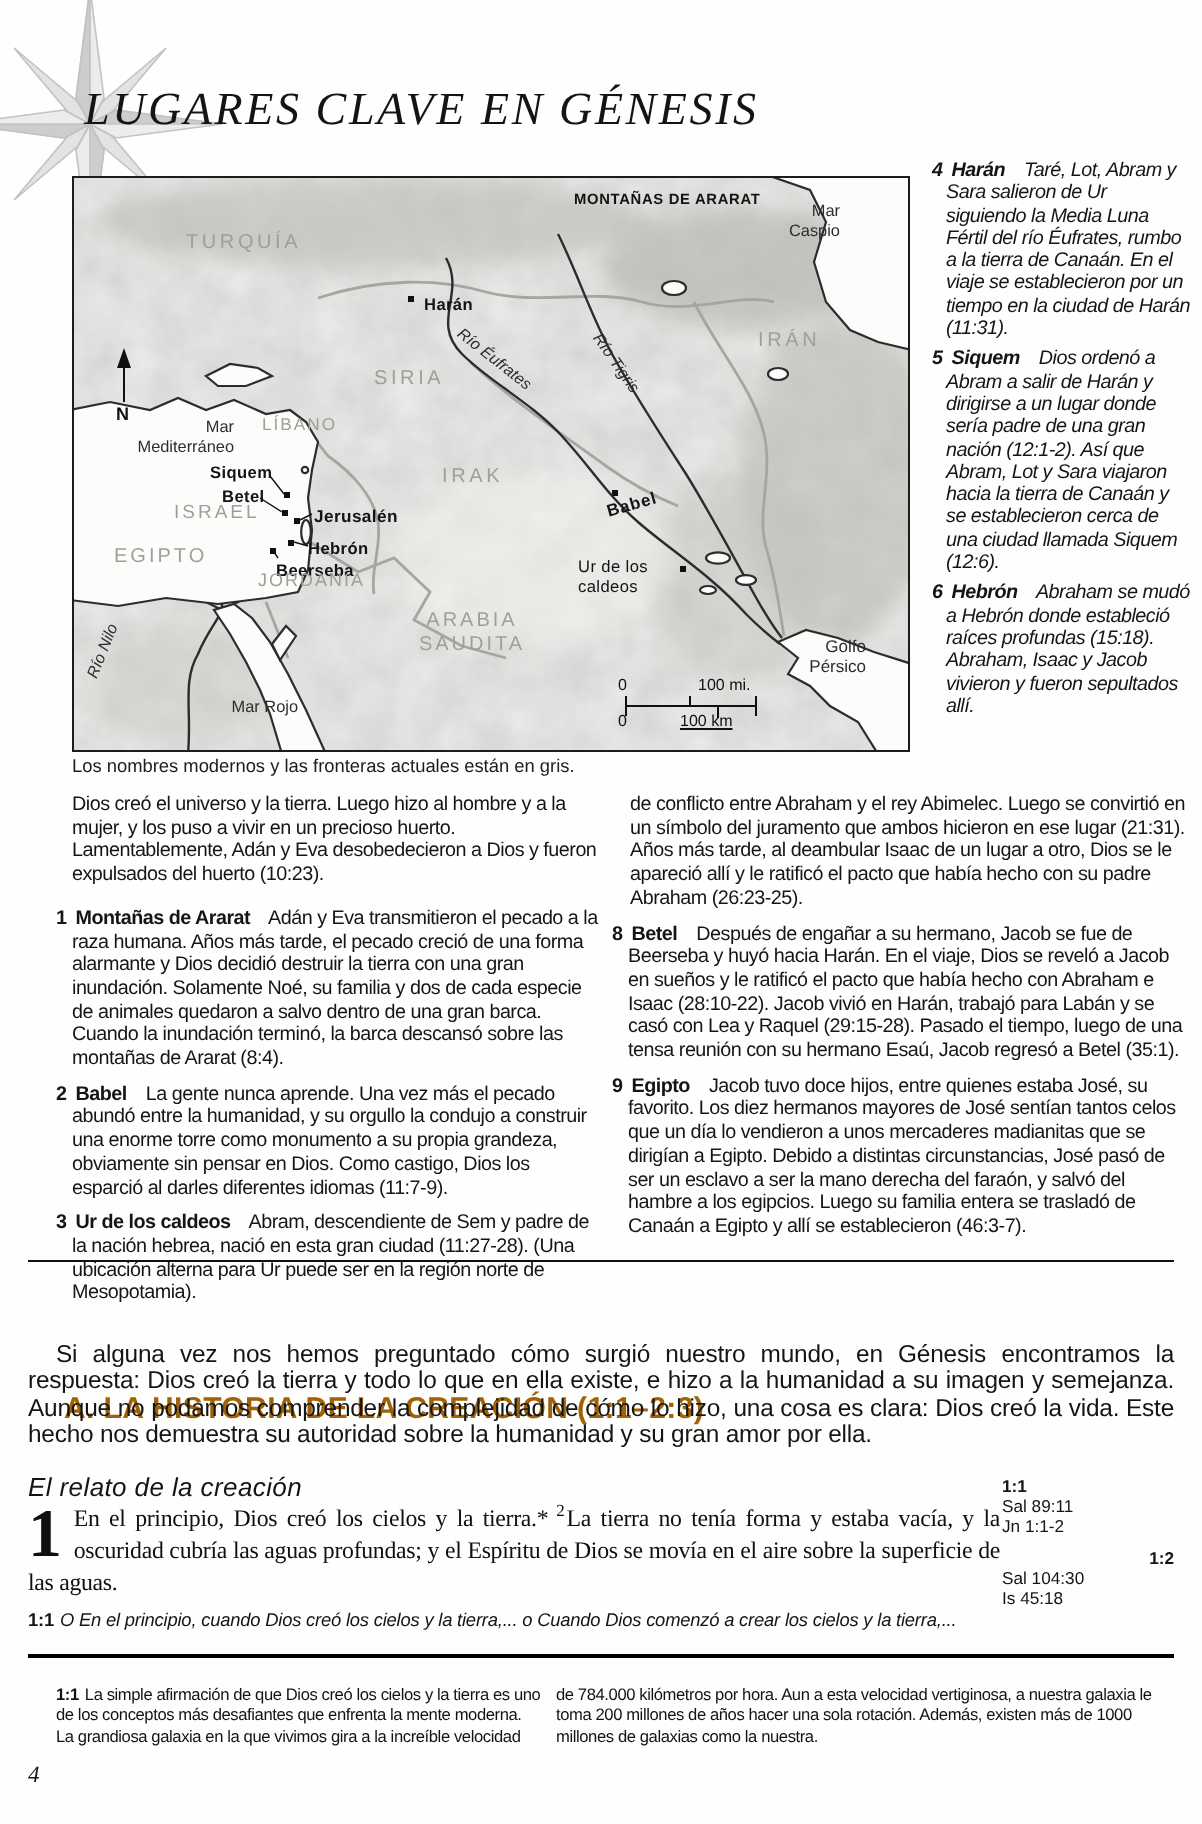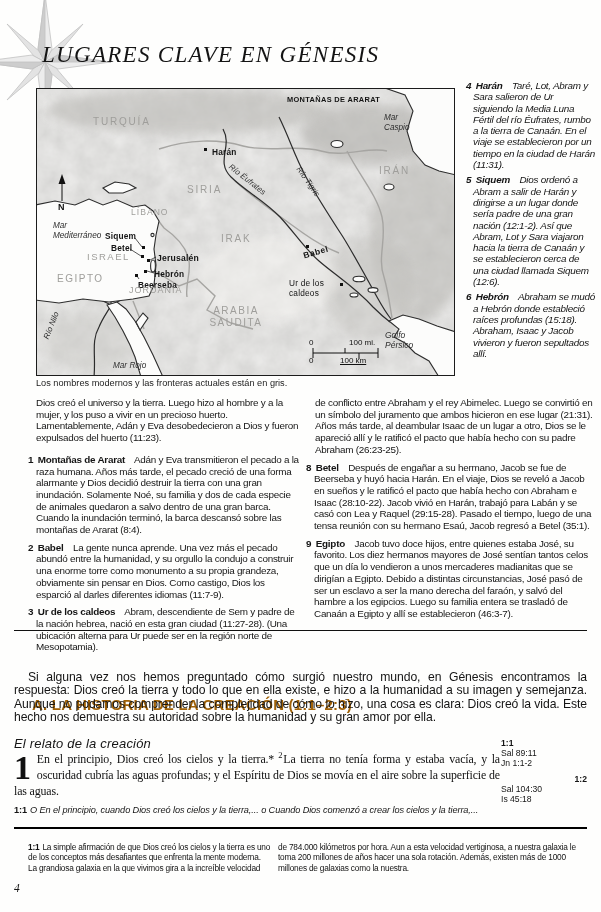--- a/index.html
+++ b/index.html
@@ -20,21 +20,21 @@
   .sea{fill:#fcfcfb;stroke:#2c2c2c;stroke-width:1.1;}
   .ink{stroke:#111;stroke-width:1;}
   .lead{stroke:#111;stroke-width:0.7;}
   .map-labels{position:absolute;left:0;top:0;right:0;bottom:0;}
   .map-labels div{position:absolute;white-space:nowrap;}
   .glbl{color:#9f9e9b;font-size:10px;letter-spacing:1.8px;}
   .glbl.sm{font-size:8.6px;letter-spacing:1px;}
   .glbl.wrap{white-space:normal;text-align:center;line-height:12px;}
   .plbl{font-size:8.3px;font-weight:bold;color:#141414;letter-spacing:.2px;}
   .mlbl{font-size:7.4px;font-weight:bold;letter-spacing:.35px;color:#141414;}
-  .wlbl{font-style:italic;font-size:8.2px;color:#2d2d2d;text-align:left;line-height:9.6px;white-space:normal!important;margin-top:12px;}
+  .wlbl{font-size:8.2px;color:#2d2d2d;text-align:right;line-height:9.6px;white-space:normal!important;}
   .rlbl{font-style:italic;font-size:8px;color:#2d2d2d;}
   .nlbl{font-size:9px;font-weight:bold;color:#111;}
   .slbl{font-size:8px;color:#111;}
   .map-caption{position:absolute;left:36px;top:378px;font-size:9.2px;color:#1d1d1d;}
 
   
   .sidebar{position:absolute;left:466px;top:80px;width:129px;font-size:9.9px;line-height:11.3px;letter-spacing:-0.25px;font-style:italic;}
   .col-left{position:absolute;left:28px;top:397px;width:273px;font-size:9.9px;line-height:11.7px;letter-spacing:-0.25px;}
   .col-right{position:absolute;left:306px;top:397px;width:289px;font-size:9.9px;line-height:11.7px;letter-spacing:-0.25px;}
   .legend-intro{padding-left:8px;margin-bottom:10px;}
@@ -228,21 +228,21 @@
       <span>Dios ordenó a Abram a salir de Harán y dirigirse a un lugar donde sería padre de una gran nación (12:1-2). Así que Abram, Lot y Sara viajaron hacia la tierra de Canaán y se establecieron cerca de una ciudad llamada Siquem (12:6).</span>
     </div>
     <div class="entry">
       <span class="enum">6</span>
       <span class="ename">Hebrón</span>
       <span>Abraham se mudó a Hebrón donde estableció raíces profundas (15:18). Abraham, Isaac y Jacob vivieron y fueron sepultados allí.</span>
     </div>
   </div>
 
   <div class="col-left">
-    <div class="legend-intro">Dios creó el universo y la tierra. Luego hizo al hombre y a la mujer, y los puso a vivir en un precioso huerto. Lamentablemente, Adán y Eva desobedecieron a Dios y fueron expulsados del huerto (11:23).</div>
+    <div class="legend-intro">Dios creó el universo y la tierra. Luego hizo al hombre y a la mujer, y los puso a vivir en un precioso huerto. Lamentablemente, Adán y Eva desobedecieron a Dios y fueron expulsados del huerto (10:23).</div>
     <div class="entry">
       <span class="enum">1</span>
       <span class="ename">Montañas de Ararat</span>
       <span>Adán y Eva transmitieron el pecado a la raza humana. Años más tarde, el pecado creció de una forma alarmante y Dios decidió destruir la tierra con una gran inundación. Solamente Noé, su familia y dos de cada especie de animales quedaron a salvo dentro de una gran barca. Cuando la inundación terminó, la barca descansó sobre las montañas de Ararat (8:4).</span>
     </div>
     <div class="entry">
       <span class="enum">2</span>
       <span class="ename">Babel</span>
       <span>La gente nunca aprende. Una vez más el pecado abundó entre la humanidad, y su orgullo la condujo a construir una enorme torre como monumento a su propia grandeza, obviamente sin pensar en Dios. Como castigo, Dios los esparció al darles diferentes idiomas (11:7-9).</span>
     </div>

